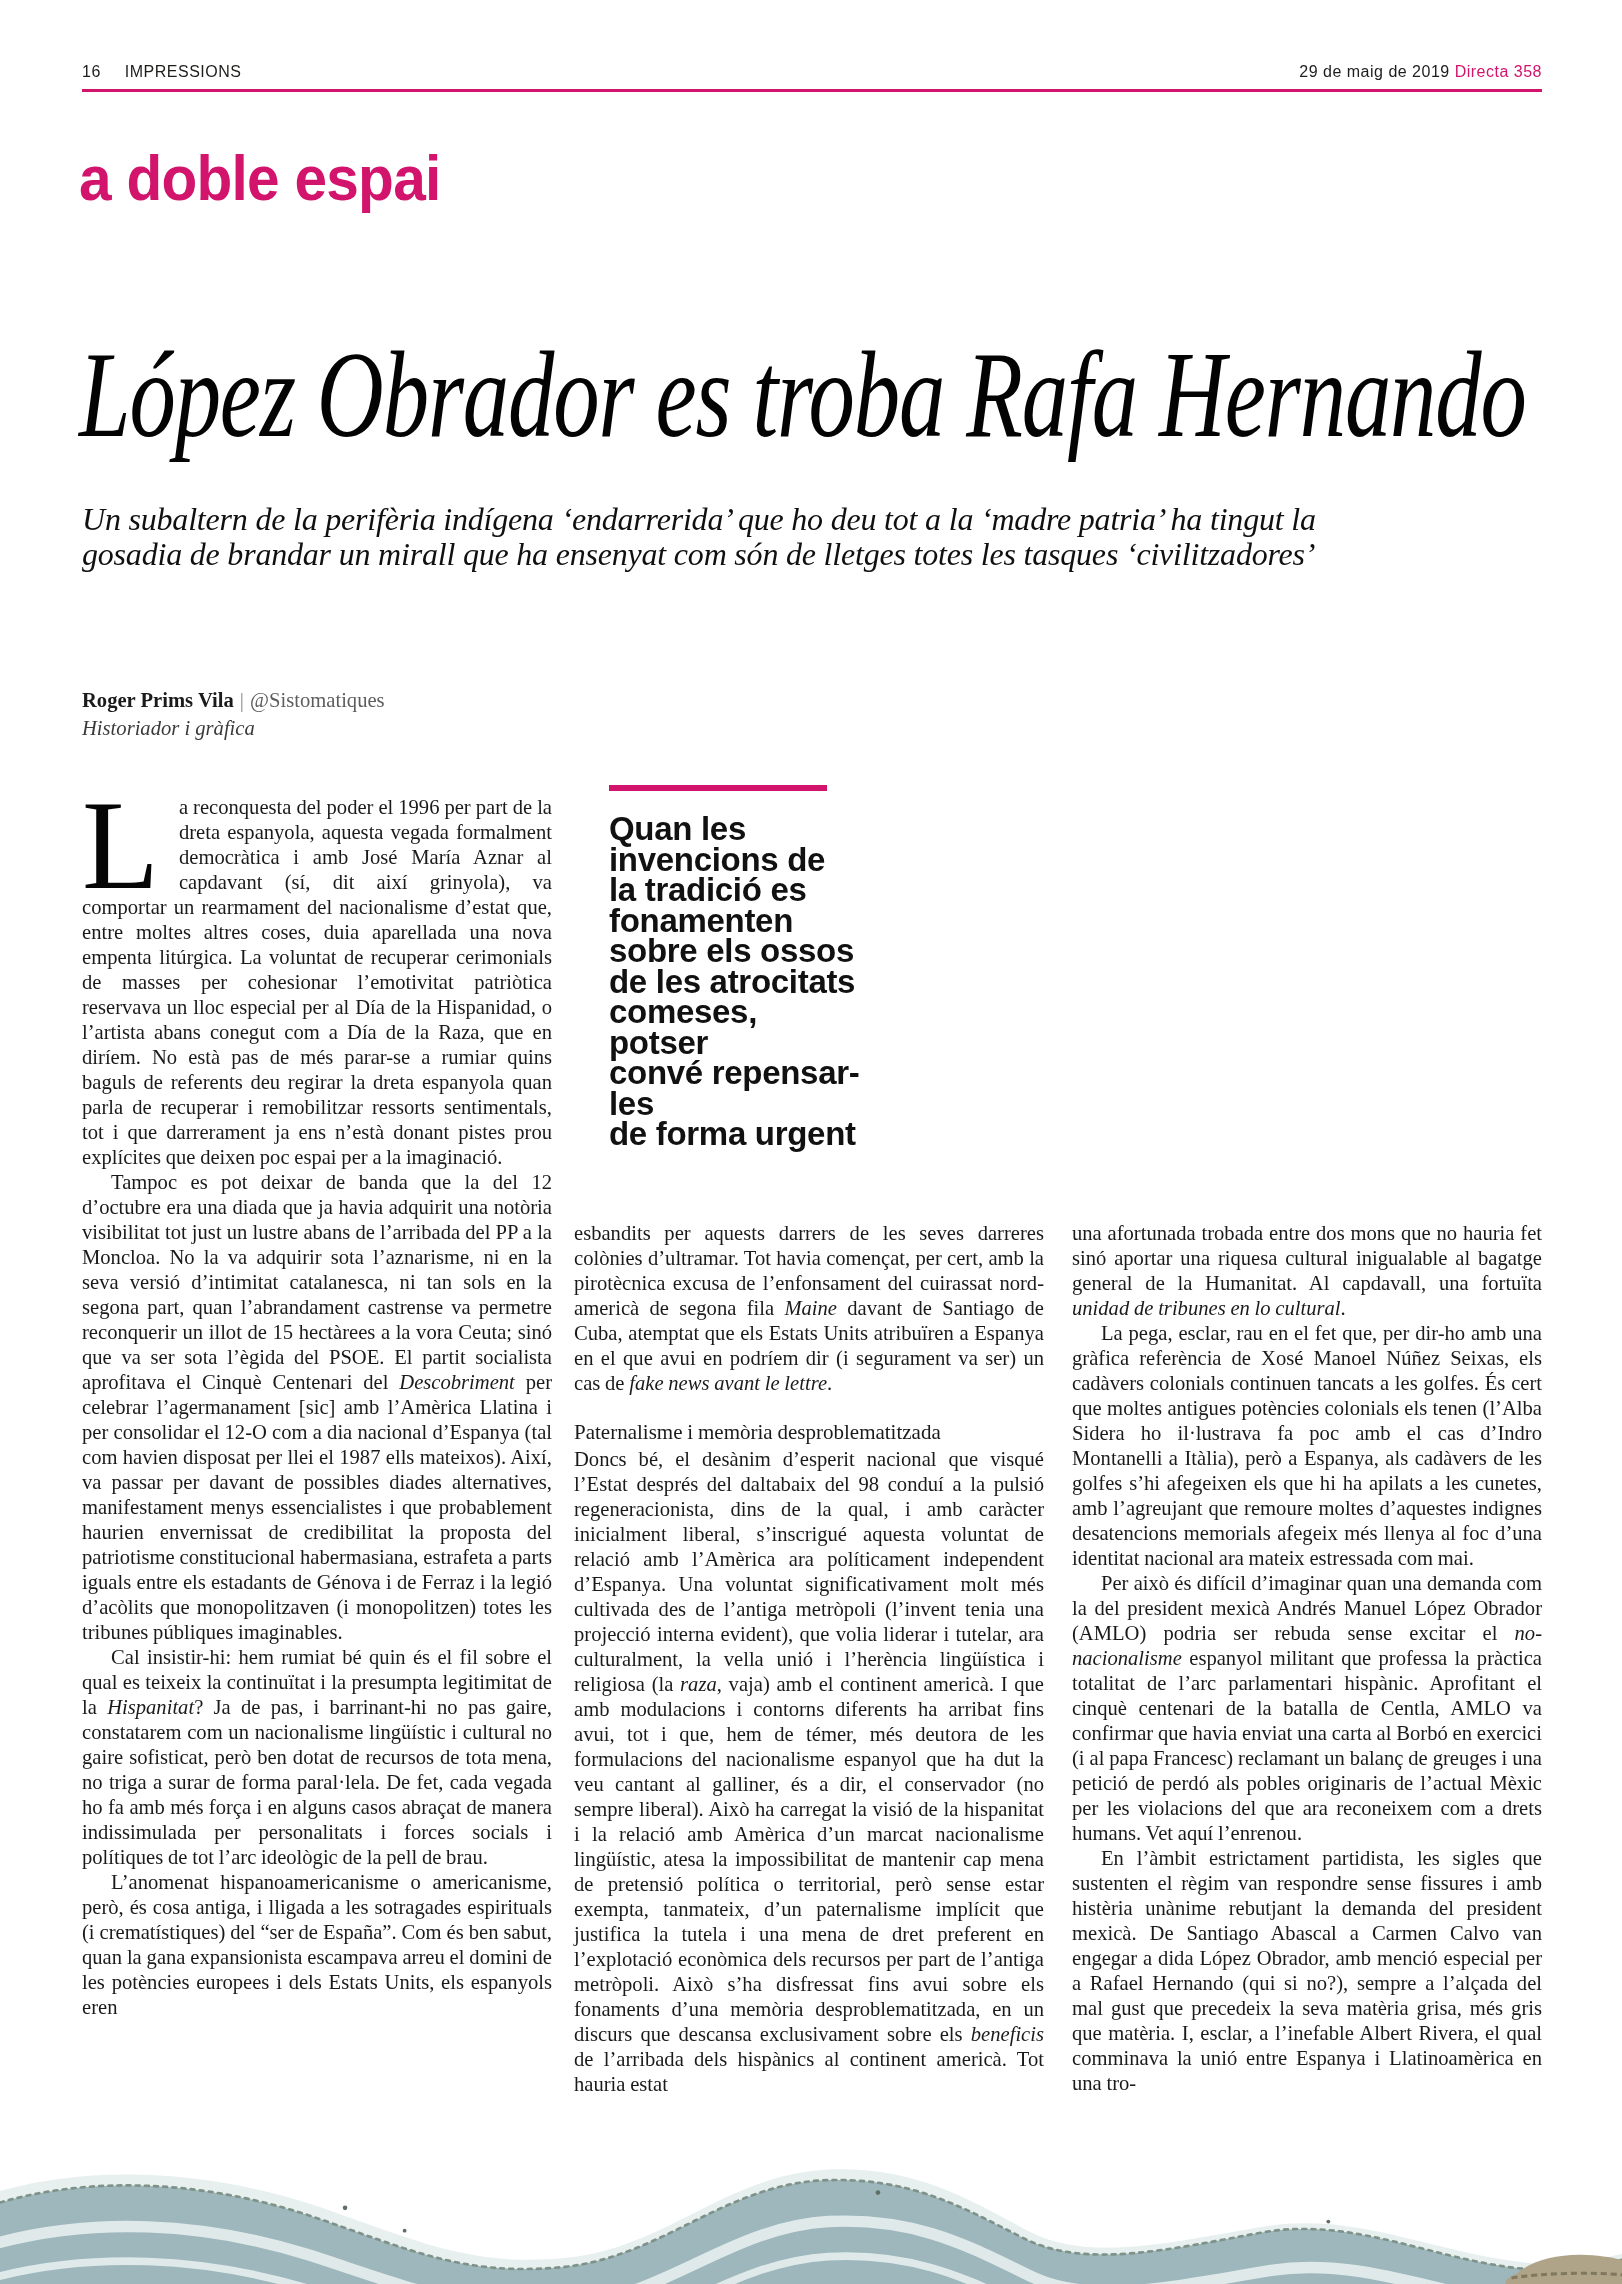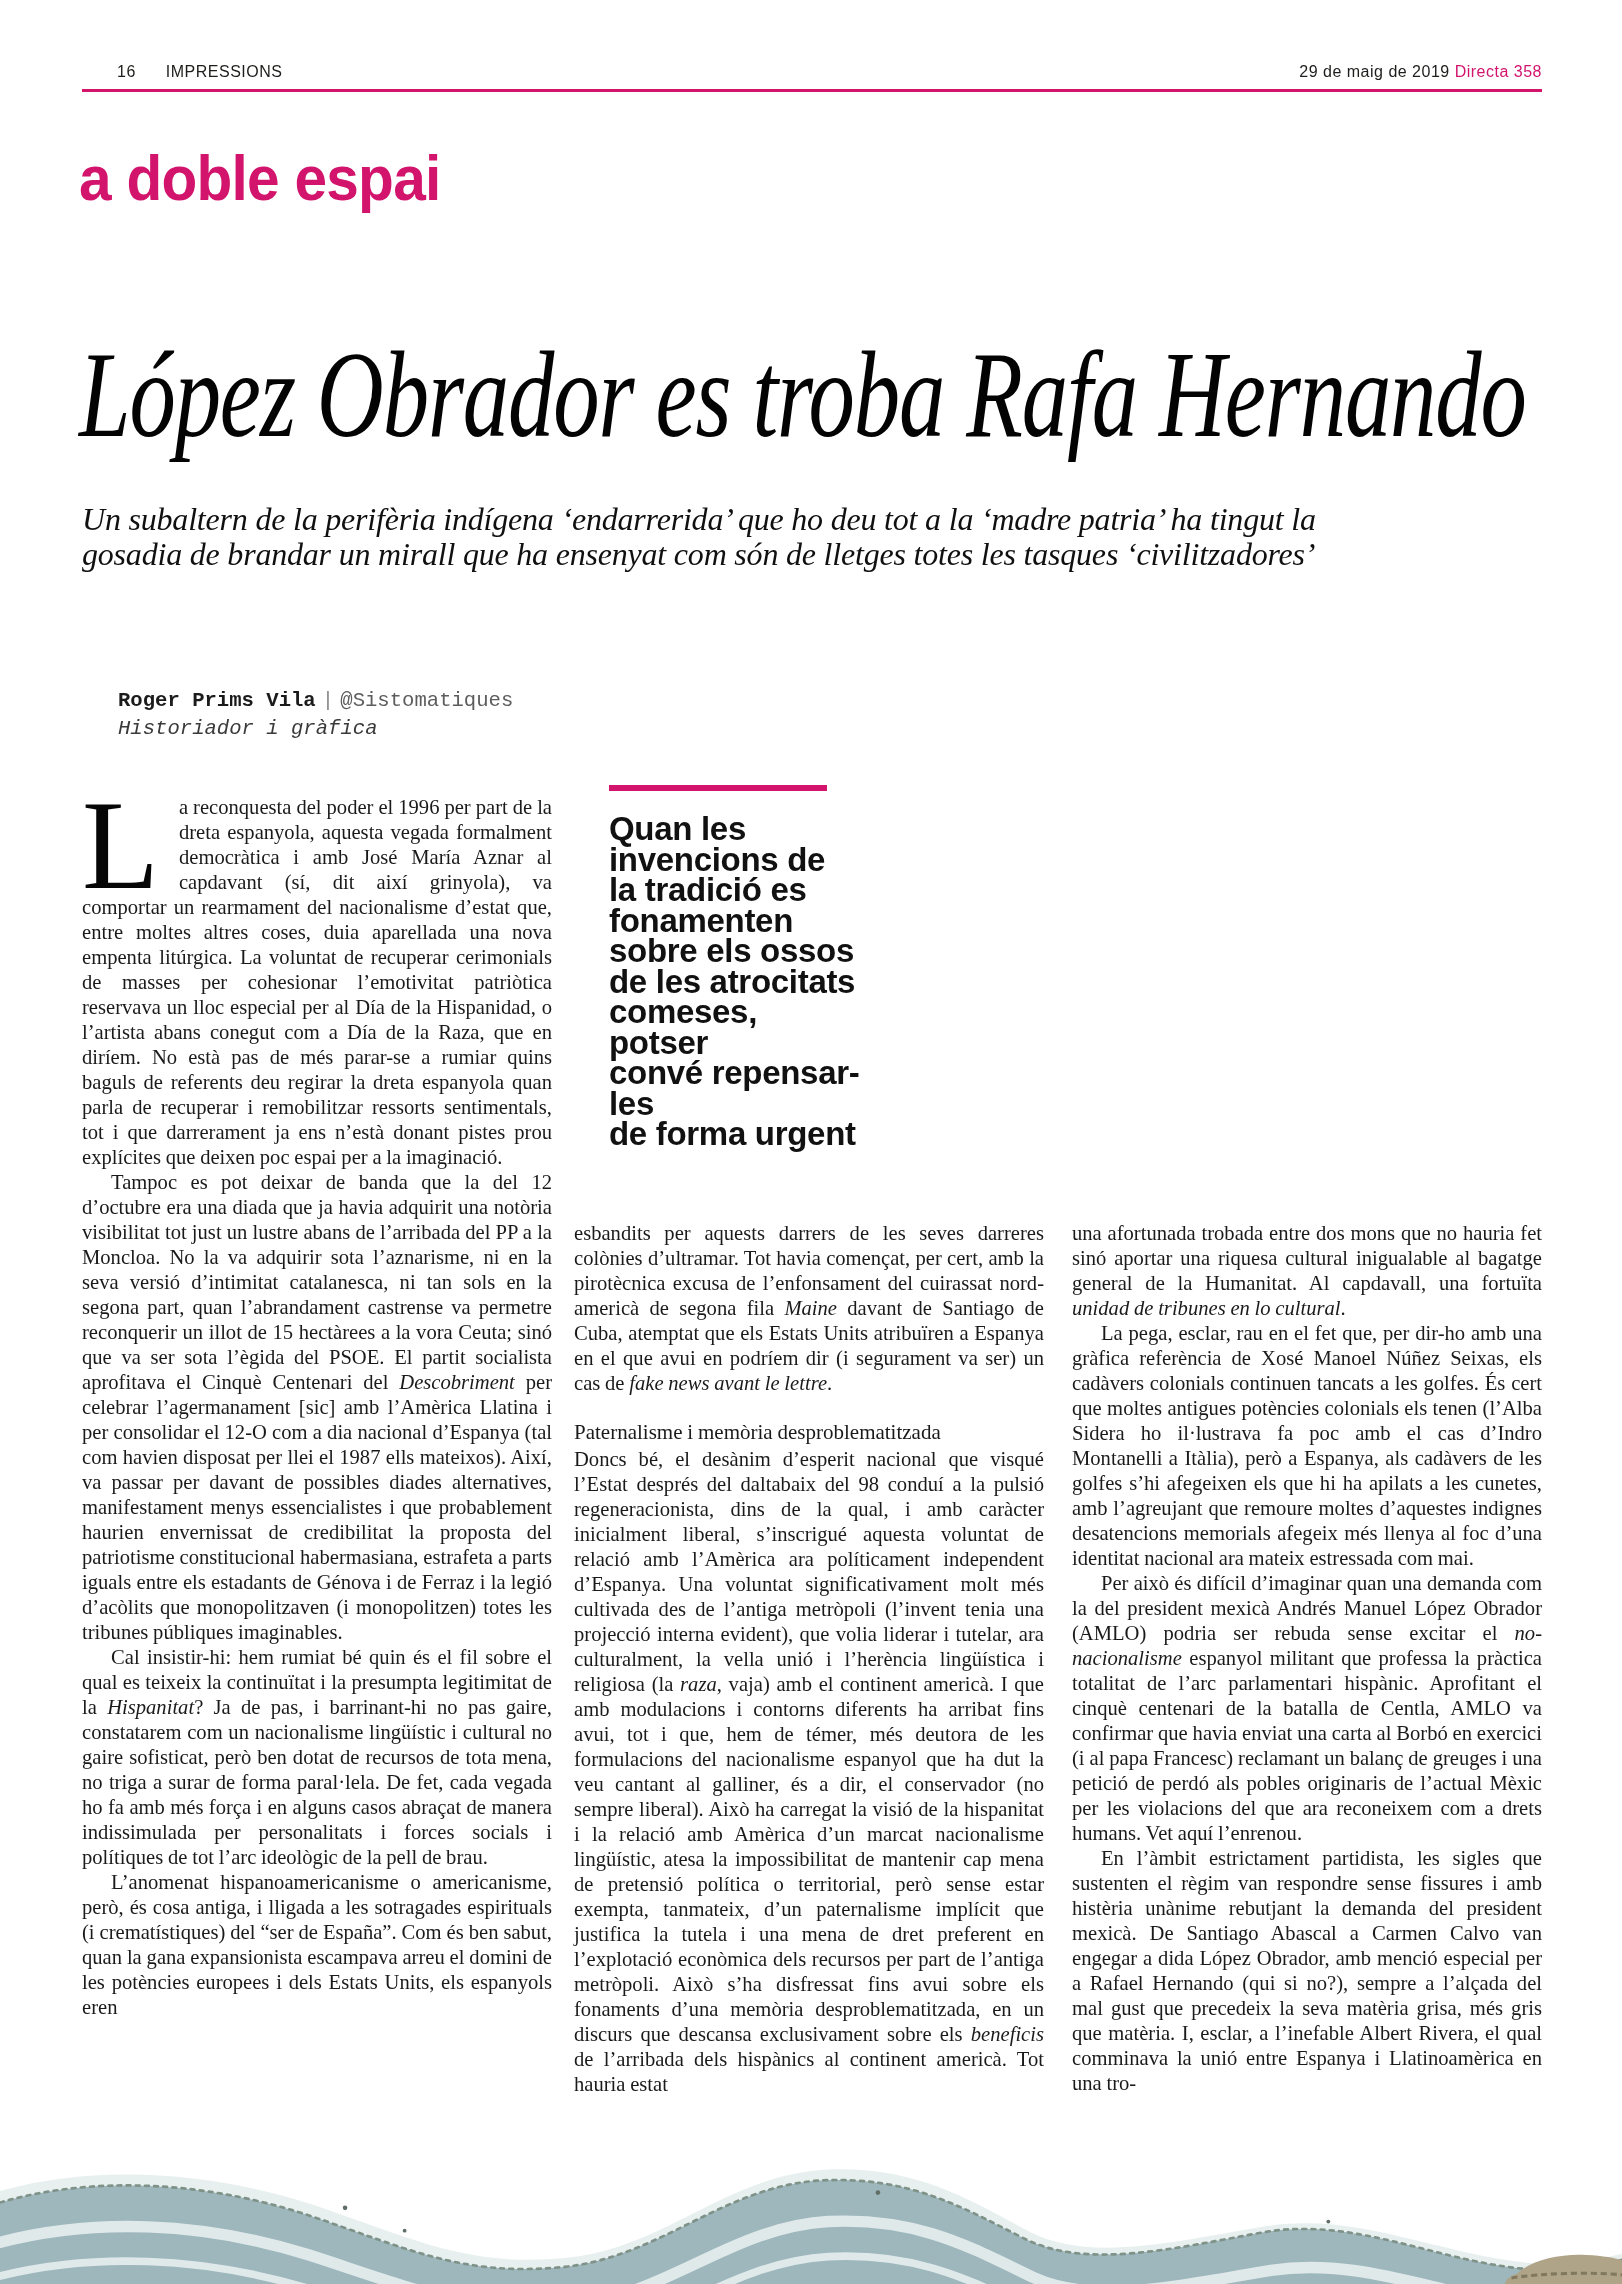--- a/index.html
+++ b/index.html
@@ -11,21 +11,21 @@
   .accent{color:var(--accent);}
   :root{--accent:#d2146c;}
 
   
   .masthead{
     position:absolute;top:63px;left:82px;right:81px;
     display:flex;justify-content:space-between;align-items:baseline;
     font-family:"Liberation Sans", sans-serif;
     font-size:16px;letter-spacing:0.5px;color:#1d1d1b;
   }
-  .masthead .left{display:flex;gap:30px;margin-left:35px;}
+  .masthead .left{display:flex;gap:24px;}
   .rule{
     position:absolute;top:89px;left:82px;right:81px;height:3.1px;
     background:var(--accent);
   }
   .section-title{
     position:absolute;top:142px;left:79px;
     font-family:"Liberation Sans", sans-serif;
     font-weight:800;font-size:63px;letter-spacing:-0.8px;color:var(--accent);
     transform:scaleX(.93);transform-origin:left top;white-space:nowrap;
   }
@@ -39,21 +39,21 @@
   }
   .deck{
     position:absolute;top:502px;left:82px;width:1470px;
     font-size:32px;line-height:35px;color:#101010;
     white-space:pre-line;letter-spacing:-0.2px;font-style:italic;
   }
 
   
   .byline{
     position:absolute;top:689px;left:82px;
-    font-family:Liberation Mono, monospace;font-size:20.6px;color:#1b1b1b;margin-left:36px;
+    font-family:Liberation Serif, serif;font-size:20.6px;color:#1b1b1b;
   }
   .byline .author{font-weight:700;}
   .byline .sep{color:#8a8a8a;padding:0 6.1px;font-weight:400;}
   .byline .handle{color:#5d5d5d;}
   .byline .role{font-style:italic;color:#3a3a3a;margin-top:5.3px;}
 
   
   .pull-quote{position:absolute;left:609px;top:785px;width:252px;}
   .pull-quote .bar{width:218px;height:6.1px;background:var(--accent);}
   .pull-quote .pq-text{

